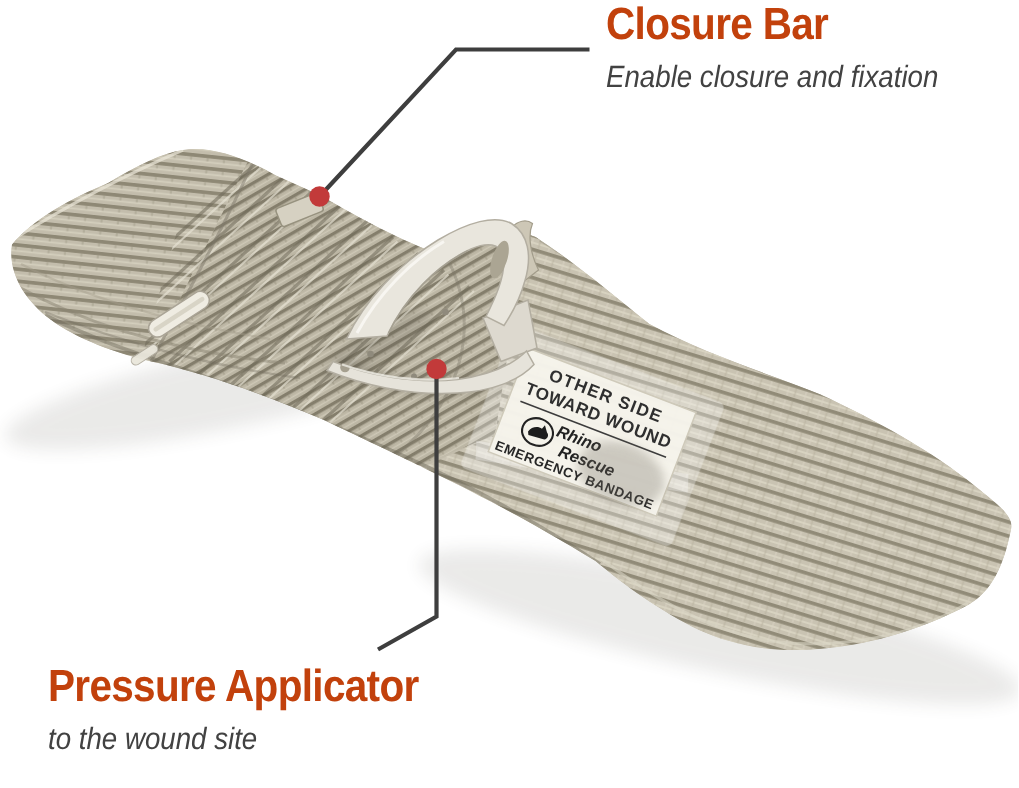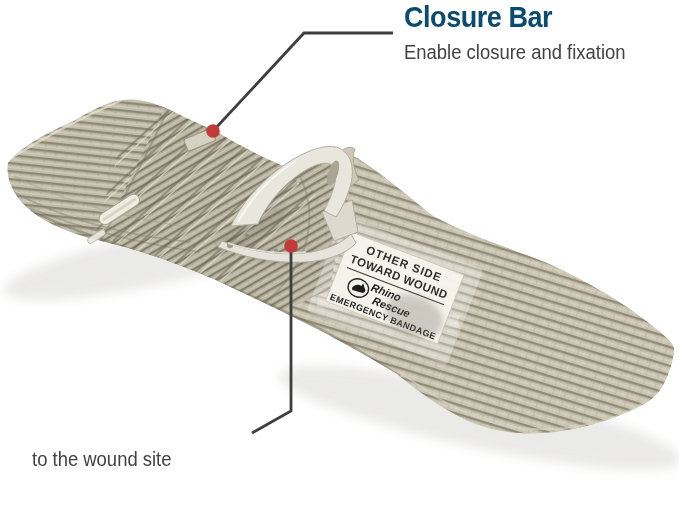--- a/index.html
+++ b/index.html
@@ -3,23 +3,23 @@
 <meta charset="utf-8">
 <style>
   html,body { margin:0; padding:0; background:#ffffff; }
   #stage {
     position:relative; width:679px; height:525px; overflow:hidden;
     background:#ffffff;
     font-family:"Liberation Sans", sans-serif;
   }
   #photo-svg { position:absolute; left:0; top:0; }
   .anno { position:absolute; }
-  .anno-title { font-size:30px; font-weight:700; color:#0c4a6e; white-space:nowrap; }
+  .anno-title { font-size:30px; font-weight:700; color:#c2410c; white-space:nowrap; }
   .anno-title span { display:inline-block; transform:scaleX(.9); transform-origin:left; letter-spacing:-.5px; }
-  .anno-desc { font-size:20.5px; color:#424242; line-height:1.24; margin-top:5px; white-space:nowrap; }
+  .anno-desc { font-size:20.5px; font-style:italic; color:#424242; line-height:1.24; margin-top:5px; white-space:nowrap; }
   .anno-desc span { display:inline-block; transform:scaleX(.9); transform-origin:left; }
   #anno-closure { left:404px; top:0px; }
   #anno-pressure { left:32px; top:441px; }
   svg text { font-family:"Liberation Sans", sans-serif; }
 </style>
 </head>
 <body>
 
 <div id="stage">
 
@@ -170,18 +170,21 @@
   <div class="anno" id="anno-closure">
     <div class="anno-title">
       <span>Closure Bar</span>
     </div>
     <div class="anno-desc">
       <div><span>Enable closure and fixation</span></div>
     </div>
   </div>
 
   <div class="anno" id="anno-pressure">
+    <div class="anno-title">
+      <span>Pressure Applicator</span>
+    </div>
     <div class="anno-desc">
       <div><span>to the wound site</span></div>
     </div>
   </div>
 
 </div>
 
 </body></html>

